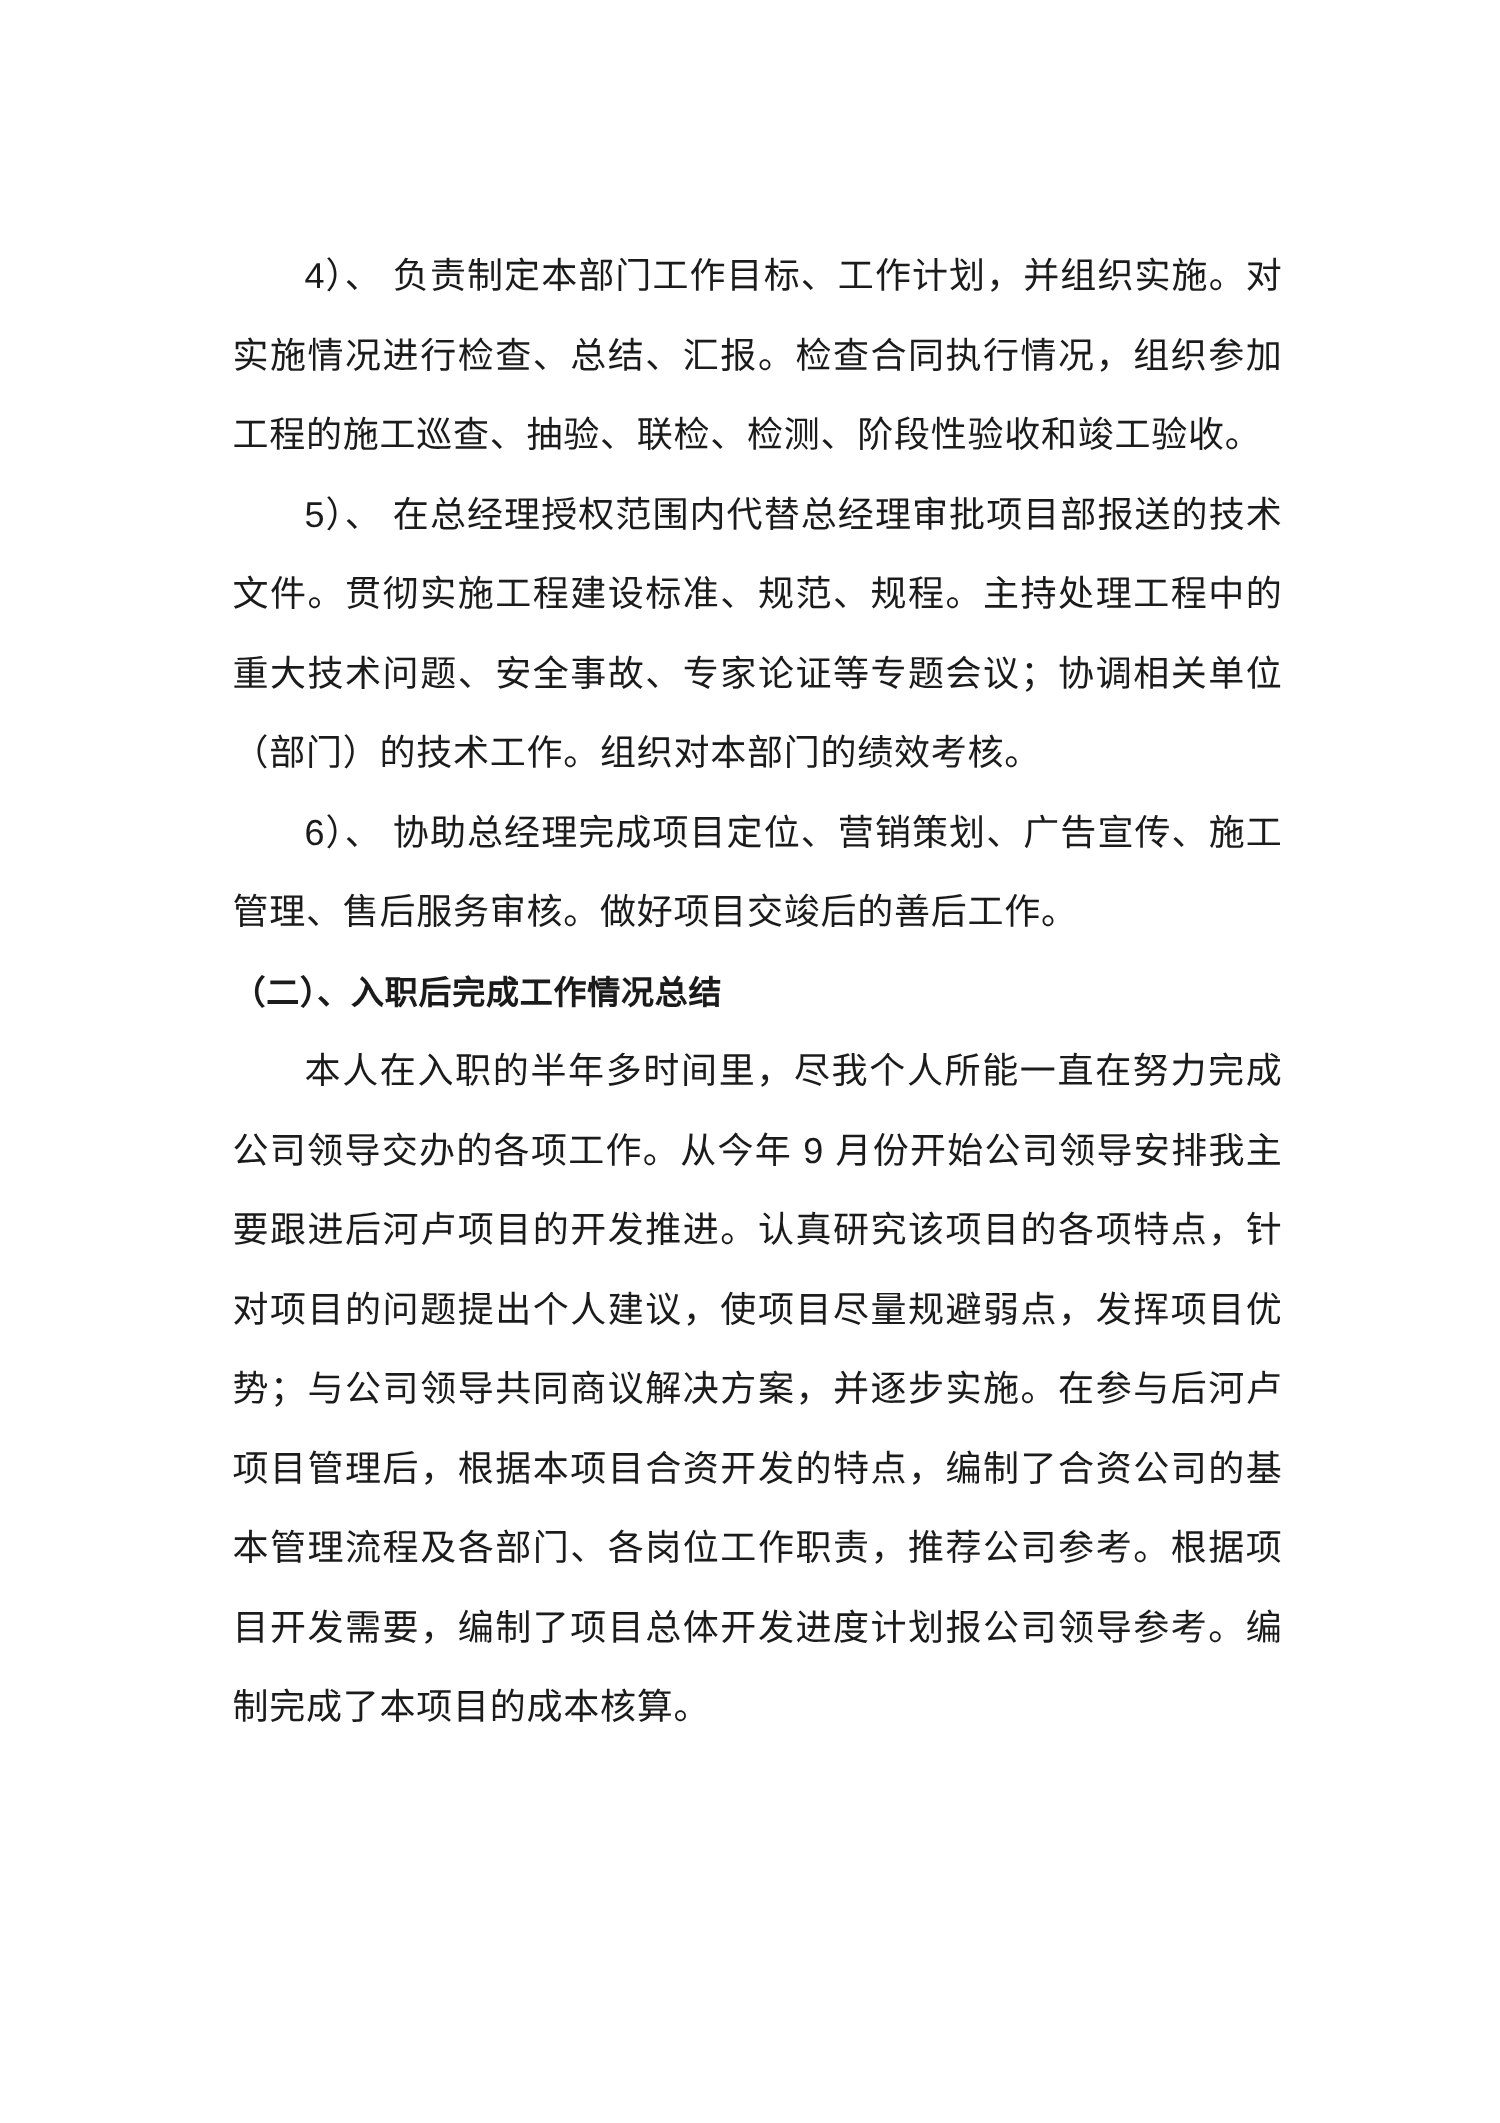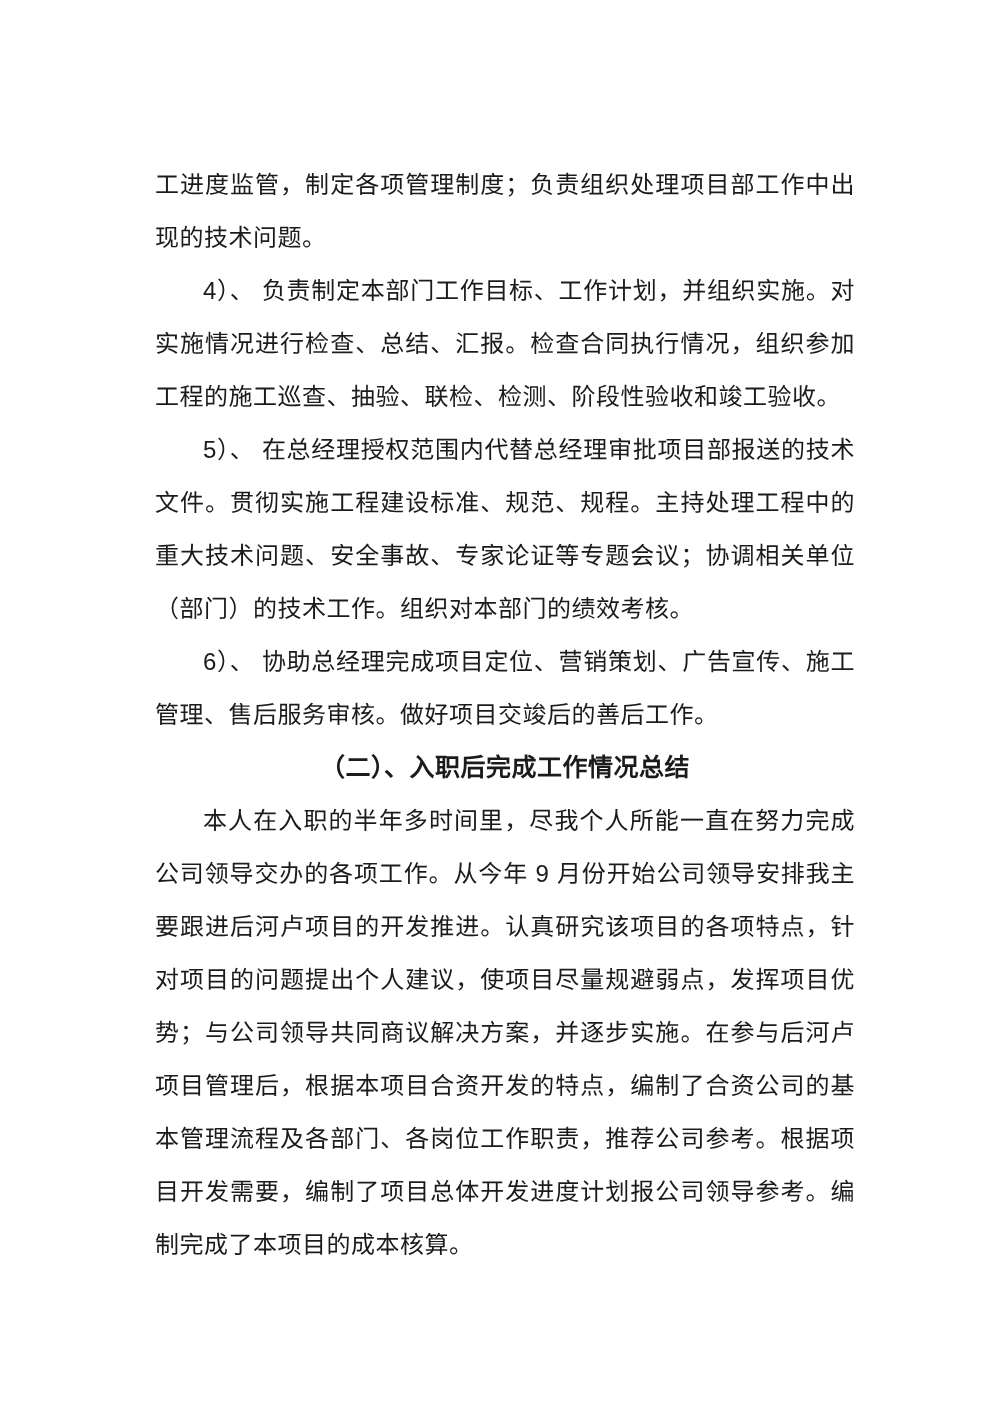--- a/index.html
+++ b/index.html
@@ -29,31 +29,30 @@
     font-size: 24px;
     line-height: 53px;
     text-align: justify;
     font-weight: normal;
     letter-spacing: 0.5px;
   }
   .content p.indent {
     text-indent: 2em;
   }
   .content h2.heading {
-    font-size: 25px;
+    font-size: 22px;
     font-weight: bold;
-    text-align: center;
+    text-align: left;
     letter-spacing: 0.5px;
   }
 </style>
 </head>
 <body>
 
 <div class="page">
   <div class="content">
-    <p class="body">工进度监管，制定各项管理制度；负责组织处理项目部工作中出现的技术问题。</p>
     <p class="body indent">4）、 负责制定本部门工作目标、工作计划，并组织实施。对实施情况进行检查、总结、汇报。检查合同执行情况，组织参加工程的施工巡查、抽验、联检、检测、阶段性验收和竣工验收。</p>
     <p class="body indent">5）、 在总经理授权范围内代替总经理审批项目部报送的技术文件。贯彻实施工程建设标准、规范、规程。主持处理工程中的重大技术问题、安全事故、专家论证等专题会议；协调相关单位（部门）的技术工作。组织对本部门的绩效考核。</p>
     <p class="body indent">6）、 协助总经理完成项目定位、营销策划、广告宣传、施工管理、售后服务审核。做好项目交竣后的善后工作。</p>
     <h2 class="heading">（二）、入职后完成工作情况总结</h2>
     <p class="body indent">本人在入职的半年多时间里，尽我个人所能一直在努力完成公司领导交办的各项工作。从今年 9 月份开始公司领导安排我主要跟进后河卢项目的开发推进。认真研究该项目的各项特点，针对项目的问题提出个人建议，使项目尽量规避弱点，发挥项目优势；与公司领导共同商议解决方案，并逐步实施。在参与后河卢项目管理后，根据本项目合资开发的特点，编制了合资公司的基本管理流程及各部门、各岗位工作职责，推荐公司参考。根据项目开发需要，编制了项目总体开发进度计划报公司领导参考。编制完成了本项目的成本核算。</p>
   </div>
 </div>
 
 </body></html>

